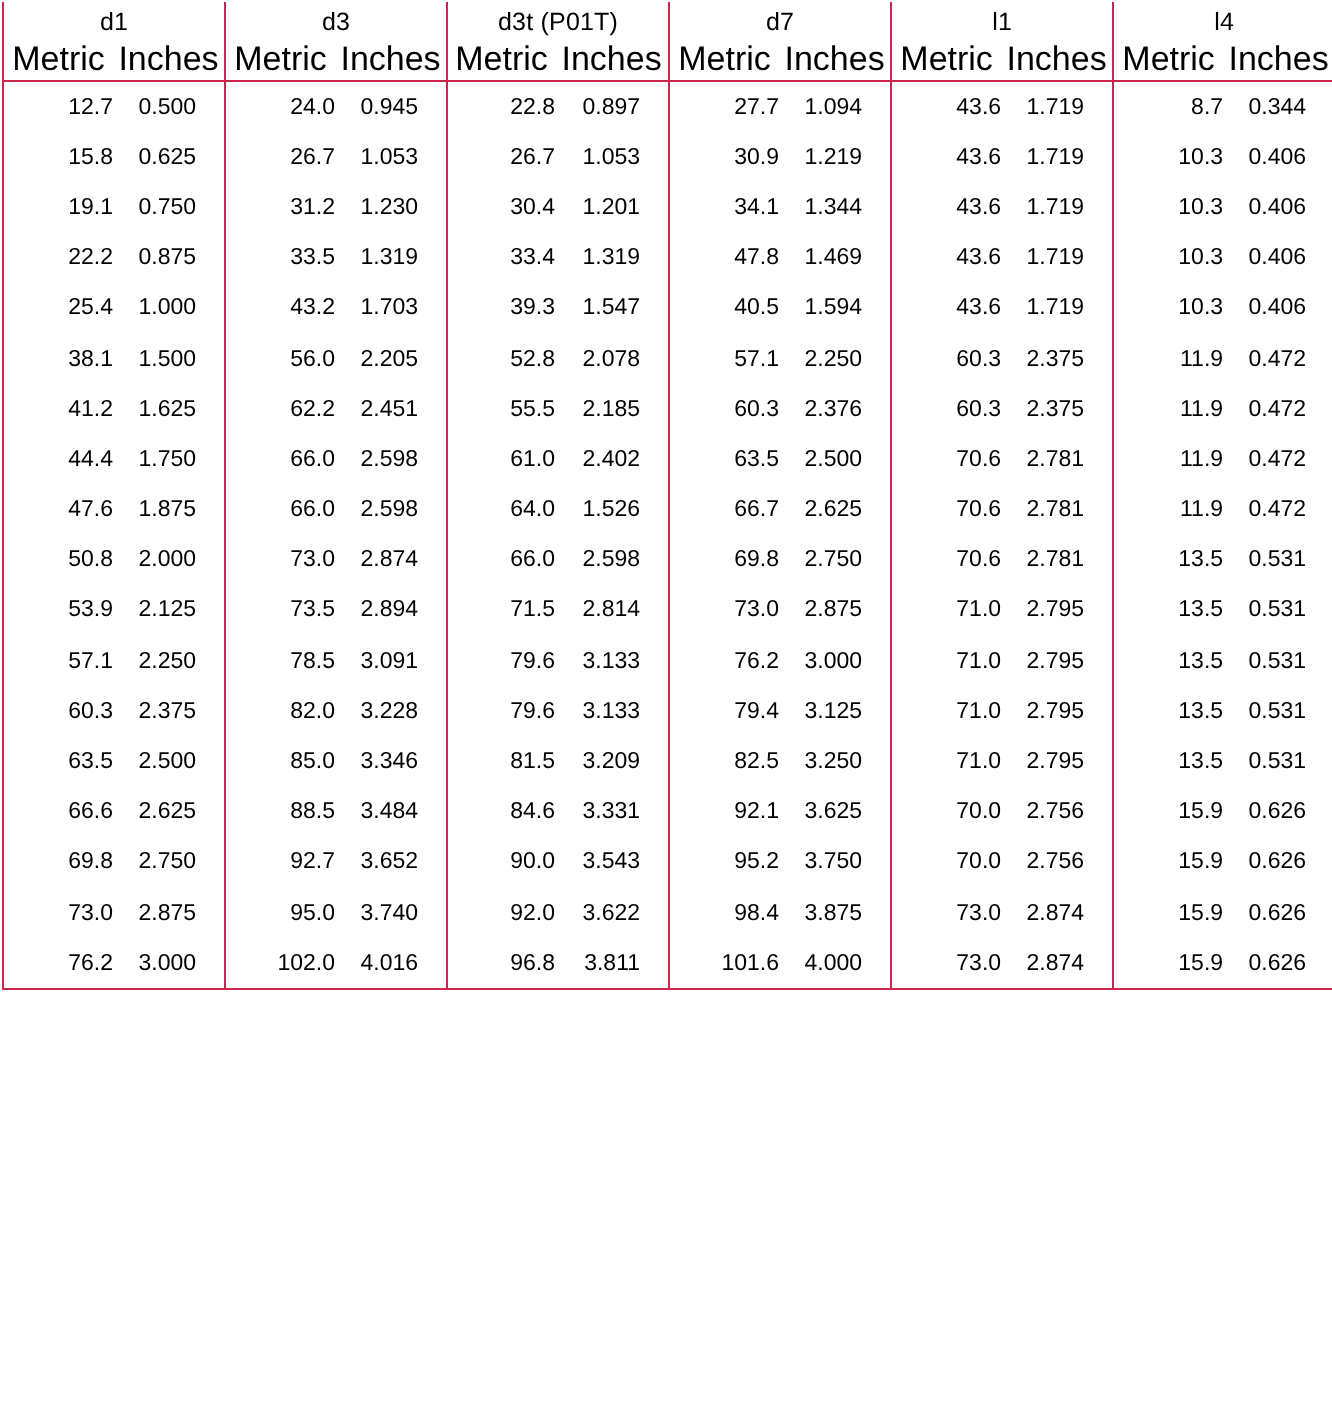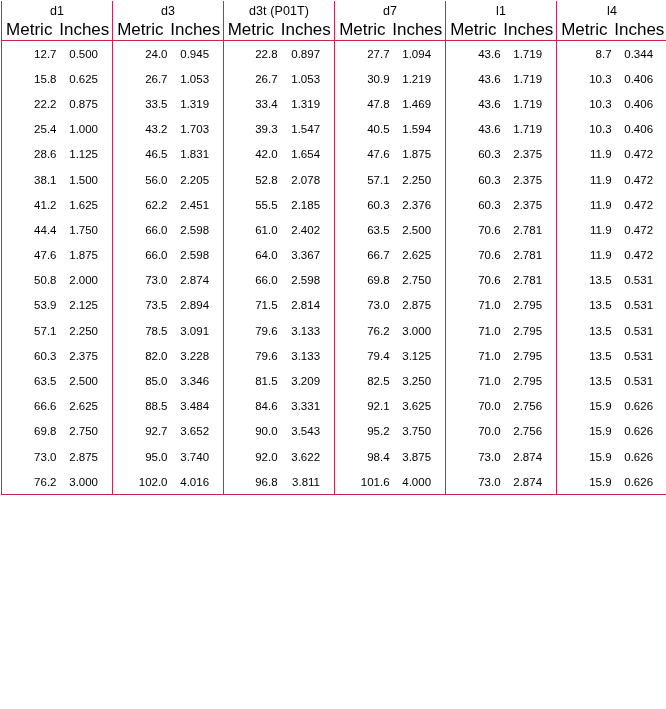--- a/index.html
+++ b/index.html
@@ -146,20 +146,34 @@
           <td class="cell vsep-left">26.7</td>
           <td class="cell inch">1.053</td>
           <td class="cell vsep-left">30.9</td>
           <td class="cell inch">1.219</td>
           <td class="cell vsep-left">43.6</td>
           <td class="cell inch">1.719</td>
           <td class="cell vsep-left">10.3</td>
           <td class="cell inch vsep-right">0.406</td>
         </tr>
         <tr>
+          <td class="cell vsep-left">19.1</td>
+          <td class="cell inch">0.750</td>
+          <td class="cell vsep-left">31.2</td>
+          <td class="cell inch">1.230</td>
+          <td class="cell vsep-left">30.4</td>
+          <td class="cell inch">1.201</td>
+          <td class="cell vsep-left">34.1</td>
+          <td class="cell inch">1.344</td>
+          <td class="cell vsep-left">43.6</td>
+          <td class="cell inch">1.719</td>
+          <td class="cell vsep-left">10.3</td>
+          <td class="cell inch vsep-right">0.406</td>
+        </tr>
+        <tr>
           <td class="cell vsep-left">22.2</td>
           <td class="cell inch">0.875</td>
           <td class="cell vsep-left">33.5</td>
           <td class="cell inch">1.319</td>
           <td class="cell vsep-left">33.4</td>
           <td class="cell inch">1.319</td>
           <td class="cell vsep-left">47.8</td>
           <td class="cell inch">1.469</td>
           <td class="cell vsep-left">43.6</td>
           <td class="cell inch">1.719</td>
@@ -172,34 +186,20 @@
           <td class="cell vsep-left">43.2</td>
           <td class="cell inch">1.703</td>
           <td class="cell vsep-left">39.3</td>
           <td class="cell inch">1.547</td>
           <td class="cell vsep-left">40.5</td>
           <td class="cell inch">1.594</td>
           <td class="cell vsep-left">43.6</td>
           <td class="cell inch">1.719</td>
           <td class="cell vsep-left">10.3</td>
           <td class="cell inch vsep-right">0.406</td>
-        </tr>
-        <tr>
-          <td class="cell vsep-left">28.6</td>
-          <td class="cell inch">1.125</td>
-          <td class="cell vsep-left">46.5</td>
-          <td class="cell inch">1.831</td>
-          <td class="cell vsep-left">42.0</td>
-          <td class="cell inch">1.654</td>
-          <td class="cell vsep-left">47.6</td>
-          <td class="cell inch">1.875</td>
-          <td class="cell vsep-left">60.3</td>
-          <td class="cell inch">2.375</td>
-          <td class="cell vsep-left">11.9</td>
-          <td class="cell inch vsep-right">0.472</td>
         </tr>
         <tr>
           <td class="cell vsep-left">38.1</td>
           <td class="cell inch">1.500</td>
           <td class="cell vsep-left">56.0</td>
           <td class="cell inch">2.205</td>
           <td class="cell vsep-left">52.8</td>
           <td class="cell inch">2.078</td>
           <td class="cell vsep-left">57.1</td>
           <td class="cell inch">2.250</td>
@@ -235,21 +235,21 @@
           <td class="cell inch">2.781</td>
           <td class="cell vsep-left">11.9</td>
           <td class="cell inch vsep-right">0.472</td>
         </tr>
         <tr>
           <td class="cell vsep-left">47.6</td>
           <td class="cell inch">1.875</td>
           <td class="cell vsep-left">66.0</td>
           <td class="cell inch">2.598</td>
           <td class="cell vsep-left">64.0</td>
-          <td class="cell inch">3.367</td>
+          <td class="cell inch">1.526</td>
           <td class="cell vsep-left">66.7</td>
           <td class="cell inch">2.625</td>
           <td class="cell vsep-left">70.6</td>
           <td class="cell inch">2.781</td>
           <td class="cell vsep-left">11.9</td>
           <td class="cell inch vsep-right">0.472</td>
         </tr>
         <tr>
           <td class="cell vsep-left">50.8</td>
           <td class="cell inch">2.000</td>

